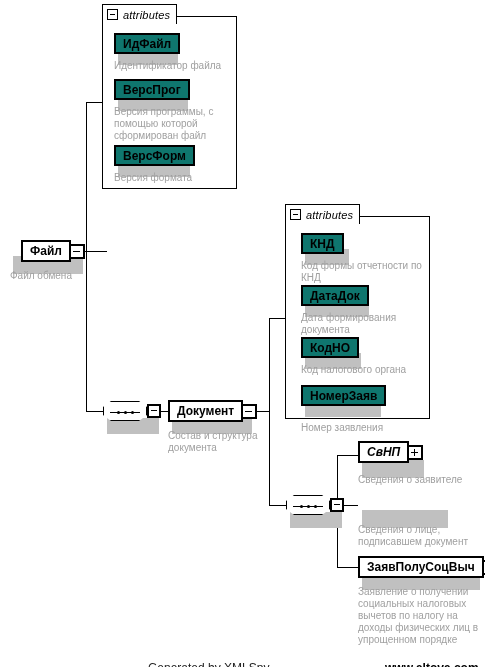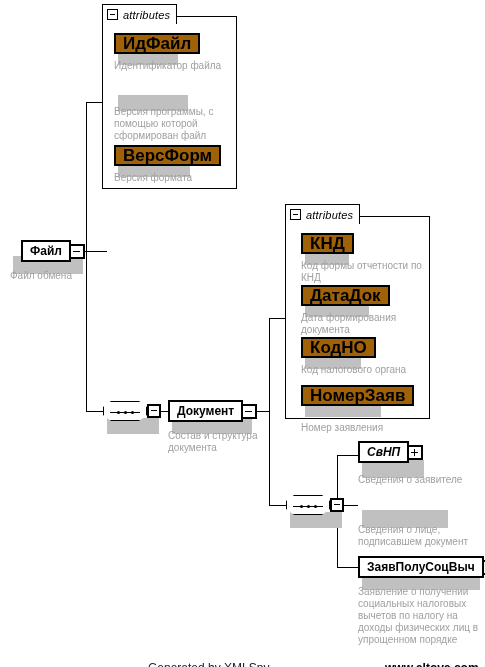--- a/index.html
+++ b/index.html
@@ -138,27 +138,27 @@
     position: absolute;
     left: 5px; top: 2px;
     width: 1px; height: 7px;
     background: #000000;
   }
 
   
   .attrbox {
     position: absolute;
     border: 2px solid #000000;
-    background: #a16207;
+    background: #0f766e;
     box-sizing: border-box;
     height: 21px;
     display: flex;
     align-items: center;
     padding: 0 7px;
-    font-size: 17px;
+    font-size: 12px;
     font-weight: bold;
     color: #000000;
     white-space: nowrap;
     z-index: 4;
   }
 
   
   .desc {
     position: absolute;
     font-size: 10px;
@@ -286,20 +286,21 @@
   <div class="attr-tab" style="left:102px; top:4px; width:75px;">
     <span class="pm-box"></span>
     <span class="attr-tab-label">attributes</span>
   </div>
 
   <div class="node-shadow" style="left:118px; top:49px; width:60px; height:16px;"></div>
   <div class="attrbox" style="left:114px; top:33px;">ИдФайл</div>
   <div class="desc" style="left:114px; top:60px; width:118px;">Идентификатор файла</div>
 
   <div class="node-shadow" style="left:118px; top:95px; width:70px; height:16px;"></div>
+  <div class="attrbox" style="left:114px; top:79px;">ВерсПрог</div>
   <div class="desc" style="left:114px; top:106px; width:110px;">Версия программы, с помощью которой сформирован файл</div>
 
   <div class="node-shadow" style="left:118px; top:161px; width:72px; height:16px;"></div>
   <div class="attrbox" style="left:114px; top:145px;">ВерсФорм</div>
   <div class="desc" style="left:114px; top:172px; width:118px;">Версия формата</div>
 
   <div class="seq-shadow" style="left:107px; top:418px; width:52px; height:16px;"></div>
   <div class="seq" style="left:103px; top:401px;">
     <div class="seq-oct">
       <div class="seq-bar"></div>

